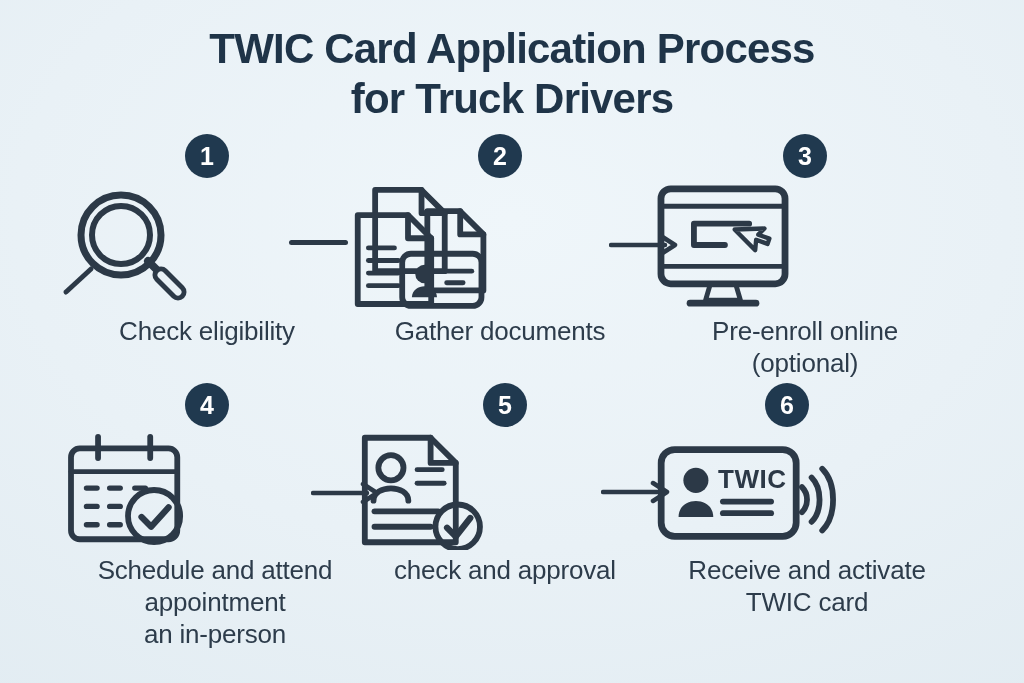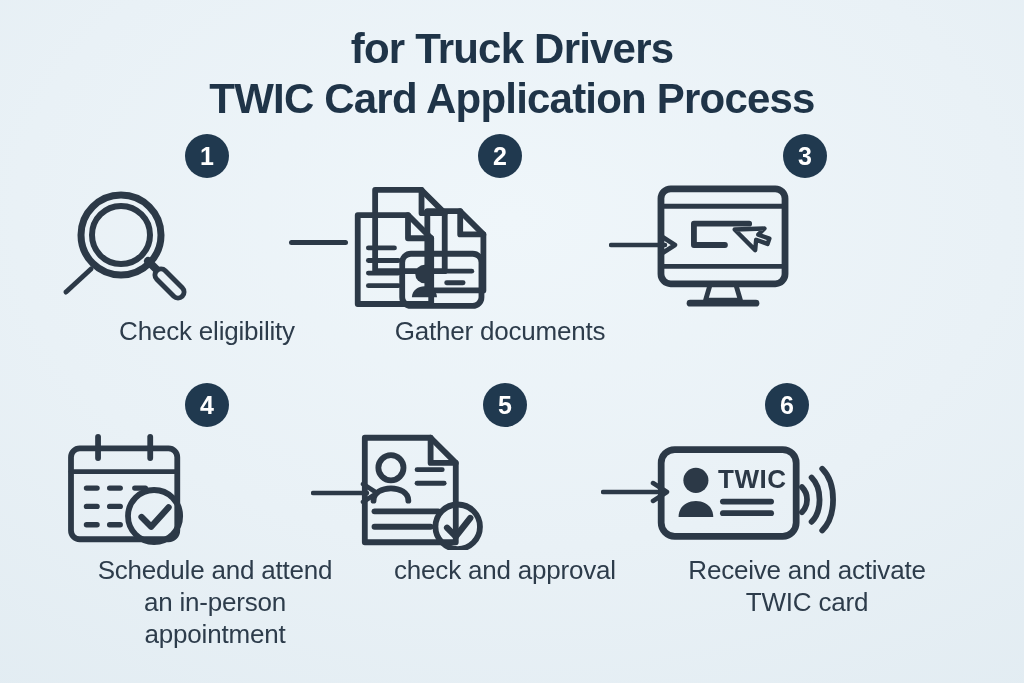--- a/index.html
+++ b/index.html
@@ -50,22 +50,22 @@
   .ca3{left:601px;top:480px;}
   svg .st{stroke:var(--ink);fill:none;stroke-linecap:round;stroke-linejoin:round;}
   svg .fill{fill:var(--ink);stroke:none;}
 </style>
 </head>
 <body>
 
 <div class="canvas">
 
   <div class="title">
+    <span>TWIC Card Application Process</span>
     <span>for Truck Drivers</span>
-    <span>TWIC Card Application Process</span>
   </div>
 
   <div class="step row1 s1">
     <div class="badge">1</div>
     <div class="icon-box">
       <svg width="130" height="120" viewBox="0 0 130 120">
         <line class="st" x1="9" y1="106" x2="34" y2="83" stroke-width="5"></line>
         <circle class="st" cx="64" cy="49" r="40" stroke-width="7"></circle>
         <circle class="st" cx="64" cy="49" r="29" stroke-width="6"></circle>
         <line class="st" x1="91" y1="75" x2="100" y2="84" stroke-width="8"></line>
@@ -112,20 +112,24 @@
         <line class="st" x1="6" y1="24" x2="134" y2="24" stroke-width="5"></line>
         <line class="st" x1="6" y1="86" x2="134" y2="86" stroke-width="5"></line>
         <path class="st" d="M97,42 H40 V64 H72" stroke-width="6"></path>
         <g transform="translate(82,48) rotate(-45)">
           <polygon points="0,0 0,30 8.2,23.2 13.5,34.5 18.7,32 13.5,21 22.5,21" fill="#edf3f7" stroke="#2c3947" stroke-width="4.5" stroke-linejoin="round"></polygon>
         </g>
         <path class="st" d="M57,104 L52,121 H88 L83,104 Z" fill="#edf3f7" stroke-width="5"></path>
         <line class="st" x1="36" y1="124" x2="104" y2="124" stroke-width="7"></line>
       </svg>
     </div>
+    <div class="label">
+      <span>Pre-enroll online</span>
+      <span>(optional)</span>
+    </div>
   </div>
 
   <div class="step row2 s4">
     <div class="badge">4</div>
     <div class="icon-box">
       <svg width="126" height="114" viewBox="0 0 130 118">
         <rect class="st" x="6" y="16" width="110" height="94" rx="9" fill="#edf3f7" stroke-width="6"></rect>
         <line class="st" x1="34" y1="4" x2="34" y2="26" stroke-width="6"></line>
         <line class="st" x1="88" y1="4" x2="88" y2="26" stroke-width="6"></line>
         <line class="st" x1="6" y1="40" x2="116" y2="40" stroke-width="5"></line>
@@ -135,22 +139,22 @@
         <line class="st" x1="22" y1="76" x2="33" y2="76" stroke-width="5.5"></line>
         <line class="st" x1="46" y1="76" x2="57" y2="76" stroke-width="5.5"></line>
         <line class="st" x1="22" y1="95" x2="33" y2="95" stroke-width="5.5"></line>
         <line class="st" x1="46" y1="95" x2="57" y2="95" stroke-width="5.5"></line>
         <circle class="st" cx="92" cy="86" r="27" fill="#e9f1f6" stroke-width="6"></circle>
         <path class="st" d="M79,87 L89,97 L107,77" stroke-width="6.5"></path>
       </svg>
     </div>
     <div class="label">
       <span>Schedule and attend</span>
+      <span>appointment</span>
       <span>an in-person</span>
-      <span>appointment</span>
     </div>
   </div>
 
   <div class="step row2 s5">
     <div class="badge">5</div>
     <div class="icon-box">
       <svg width="128" height="120" viewBox="0 0 132 124">
         <path class="st" d="M10,8 H78 L104,34 V116 H10 Z" fill="#edf3f7" stroke-width="6"></path>
         <path class="st" d="M78,8 V34 H104" stroke-width="6"></path>
         <circle class="st" cx="37" cy="39" r="13" stroke-width="6"></circle>

